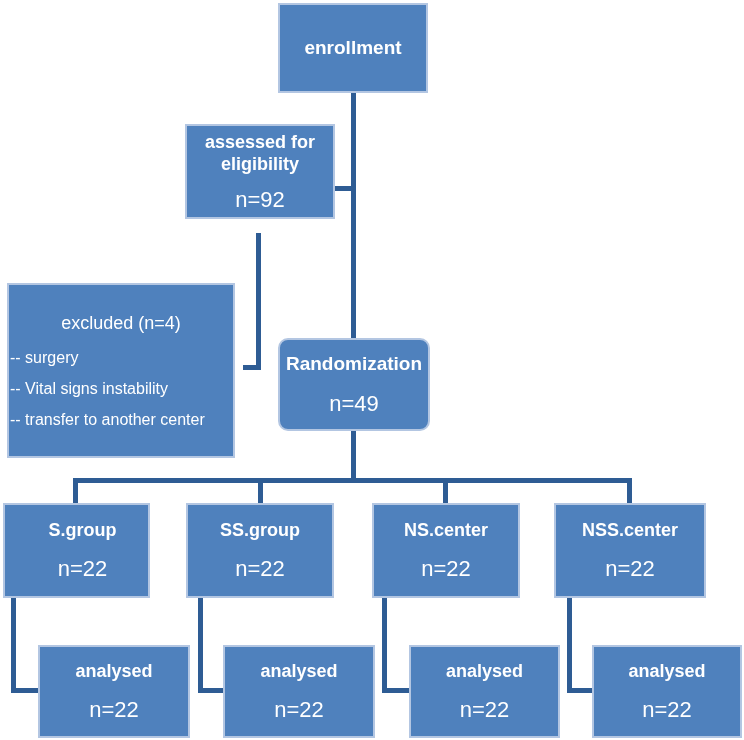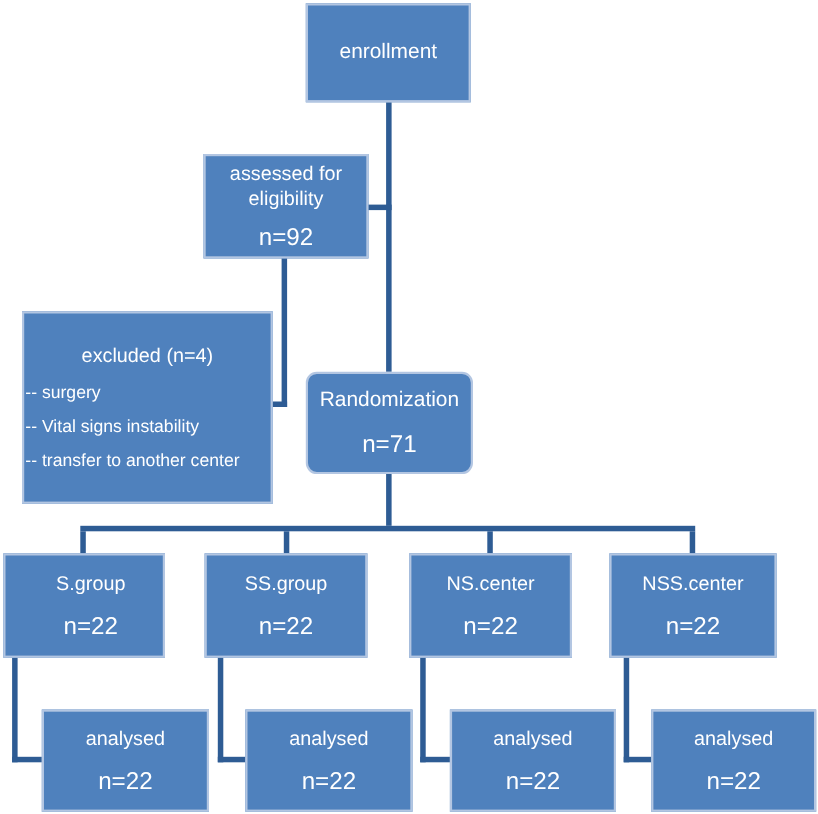--- a/index.html
+++ b/index.html
@@ -20,21 +20,21 @@
     display: flex;
     flex-direction: column;
     align-items: center;
     justify-content: center;
     text-align: center;
   }
   .line {
     position: absolute;
     background: #2e5c94;
   }
-  .box-label { font-size: 18px; line-height: 1.25; }
+  .box-label { font-size: 18px; line-height: 1.25; font-weight: bold; }
   .box-label.big { font-size: 19px; }
   .box-count { font-size: 22px; margin-top: 15px; }
   .box-count.tight { margin-top: 11px; }
   .excluded-title { font-size: 18px; margin-bottom: 2px; }
   .excluded-item {
     align-self: stretch;
     text-align: left;
     font-size: 16px;
     margin-top: 13px;
     padding-left: 1px;
@@ -62,36 +62,36 @@
   <div class="line" style="left:198px; top:688px; width:25px; height:5px;"></div>
   <div class="line" style="left:382px; top:597px; width:5px;  height:96px;"></div>
   <div class="line" style="left:382px; top:688px; width:27px; height:5px;"></div>
   <div class="line" style="left:567px; top:597px; width:5px;  height:96px;"></div>
   <div class="line" style="left:567px; top:688px; width:25px; height:5px;"></div>
 
   <div class="box" style="left:278px; top:3px; width:150px; height:90px;">
     <div class="box-label big">enrollment</div>
   </div>
 
-  <div class="box" style="left:185px; top:140px; width:150px; height:95px;">
+  <div class="box" style="left:185px; top:124px; width:150px; height:95px;">
     <div class="box-label">assessed for</div>
     <div class="box-label">eligibility</div>
     <div class="box-count tight">n=92</div>
   </div>
 
-  <div class="box" style="left:20px; top:283px; width:228px; height:175px;">
+  <div class="box" style="left:7px; top:283px; width:228px; height:175px;">
     <div class="excluded-title">excluded (n=4)</div>
     <div class="excluded-item">-- surgery</div>
     <div class="excluded-item">-- Vital signs instability</div>
     <div class="excluded-item">-- transfer to another center</div>
   </div>
 
   <div class="box" style="left:278px; top:338px; width:152px; height:93px;border-radius:10px;">
     <div class="box-label big">Randomization</div>
-    <div class="box-count">n=71</div>
+    <div class="box-count">n=49</div>
   </div>
 
   <div class="box" style="left:3px; top:503px; width:147px; height:95px;padding-left:12px;">
     <div class="box-label">S.group</div>
     <div class="box-count">n=22</div>
   </div>
   <div class="box" style="left:186px; top:503px; width:148px; height:95px;">
     <div class="box-label">SS.group</div>
     <div class="box-count">n=22</div>
   </div>

